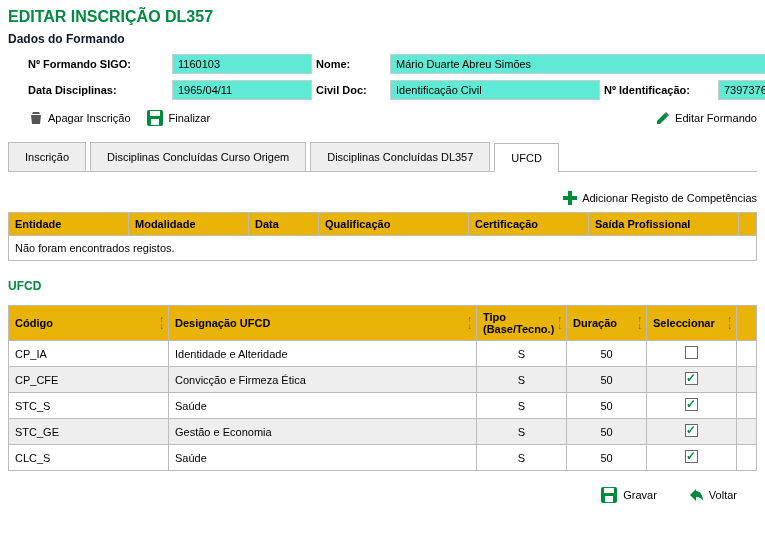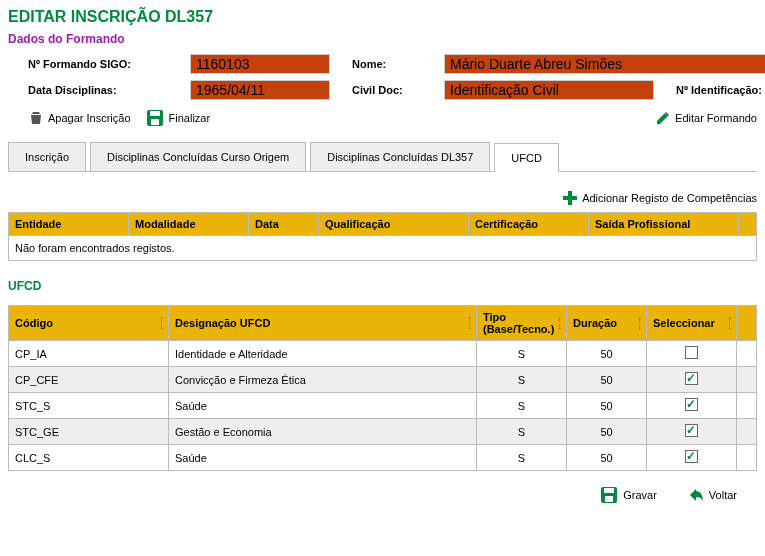--- a/index.html
+++ b/index.html
@@ -6,28 +6,28 @@
   body {
     margin: 0;
     padding: 4px 8px;
     font-family: Arial, Helvetica, sans-serif;
     font-size: 11px;
     color: #000;
     background: #fff;
     width: 765px;
   }
   .title-green { color: #008a3d; font-weight: bold; font-size: 16px; margin: 4px 0 6px 0; }
-  .section-title { color: #a21caf; font-weight: bold; font-size: 12px; margin: 4px 0 8px 0; }
-  .form-grid { display: grid; grid-template-columns: 140px 140px 70px 210px 110px 90px; gap: 6px 22px; align-items: center; margin-bottom: 8px; padding-left: 20px;}
+  .section-title { color: #0f172a; font-weight: bold; font-size: 12px; margin: 4px 0 8px 0; }
+  .form-grid { display: grid; grid-template-columns: 140px 140px 70px 210px 110px 90px; gap: 6px 4px; align-items: center; margin-bottom: 8px; padding-left: 20px;}
   .form-label { font-weight: bold; }
   .form-input {
     border: 1px solid #ccc;
     padding: 3px 5px;
-    background: #c2410c;
-    font-size: 14px;
+    background: #5eead4;
+    font-size: 11px;
     height: 20px;
   }
   .actions-row { display: flex; align-items: center; gap: 14px; margin: 6px 0 14px 20px; }
   .action-link { display: inline-flex; align-items: center; gap: 4px; cursor: pointer; color: #000; }
   .spacer { flex: 1; }
   .icon { display: inline-flex; align-items: center; justify-content: center; }
 
   
   .tabstrip { display: flex; border-bottom: 1px solid #bbb; margin-bottom: 18px; margin-top: 4px;}
   .tab {

